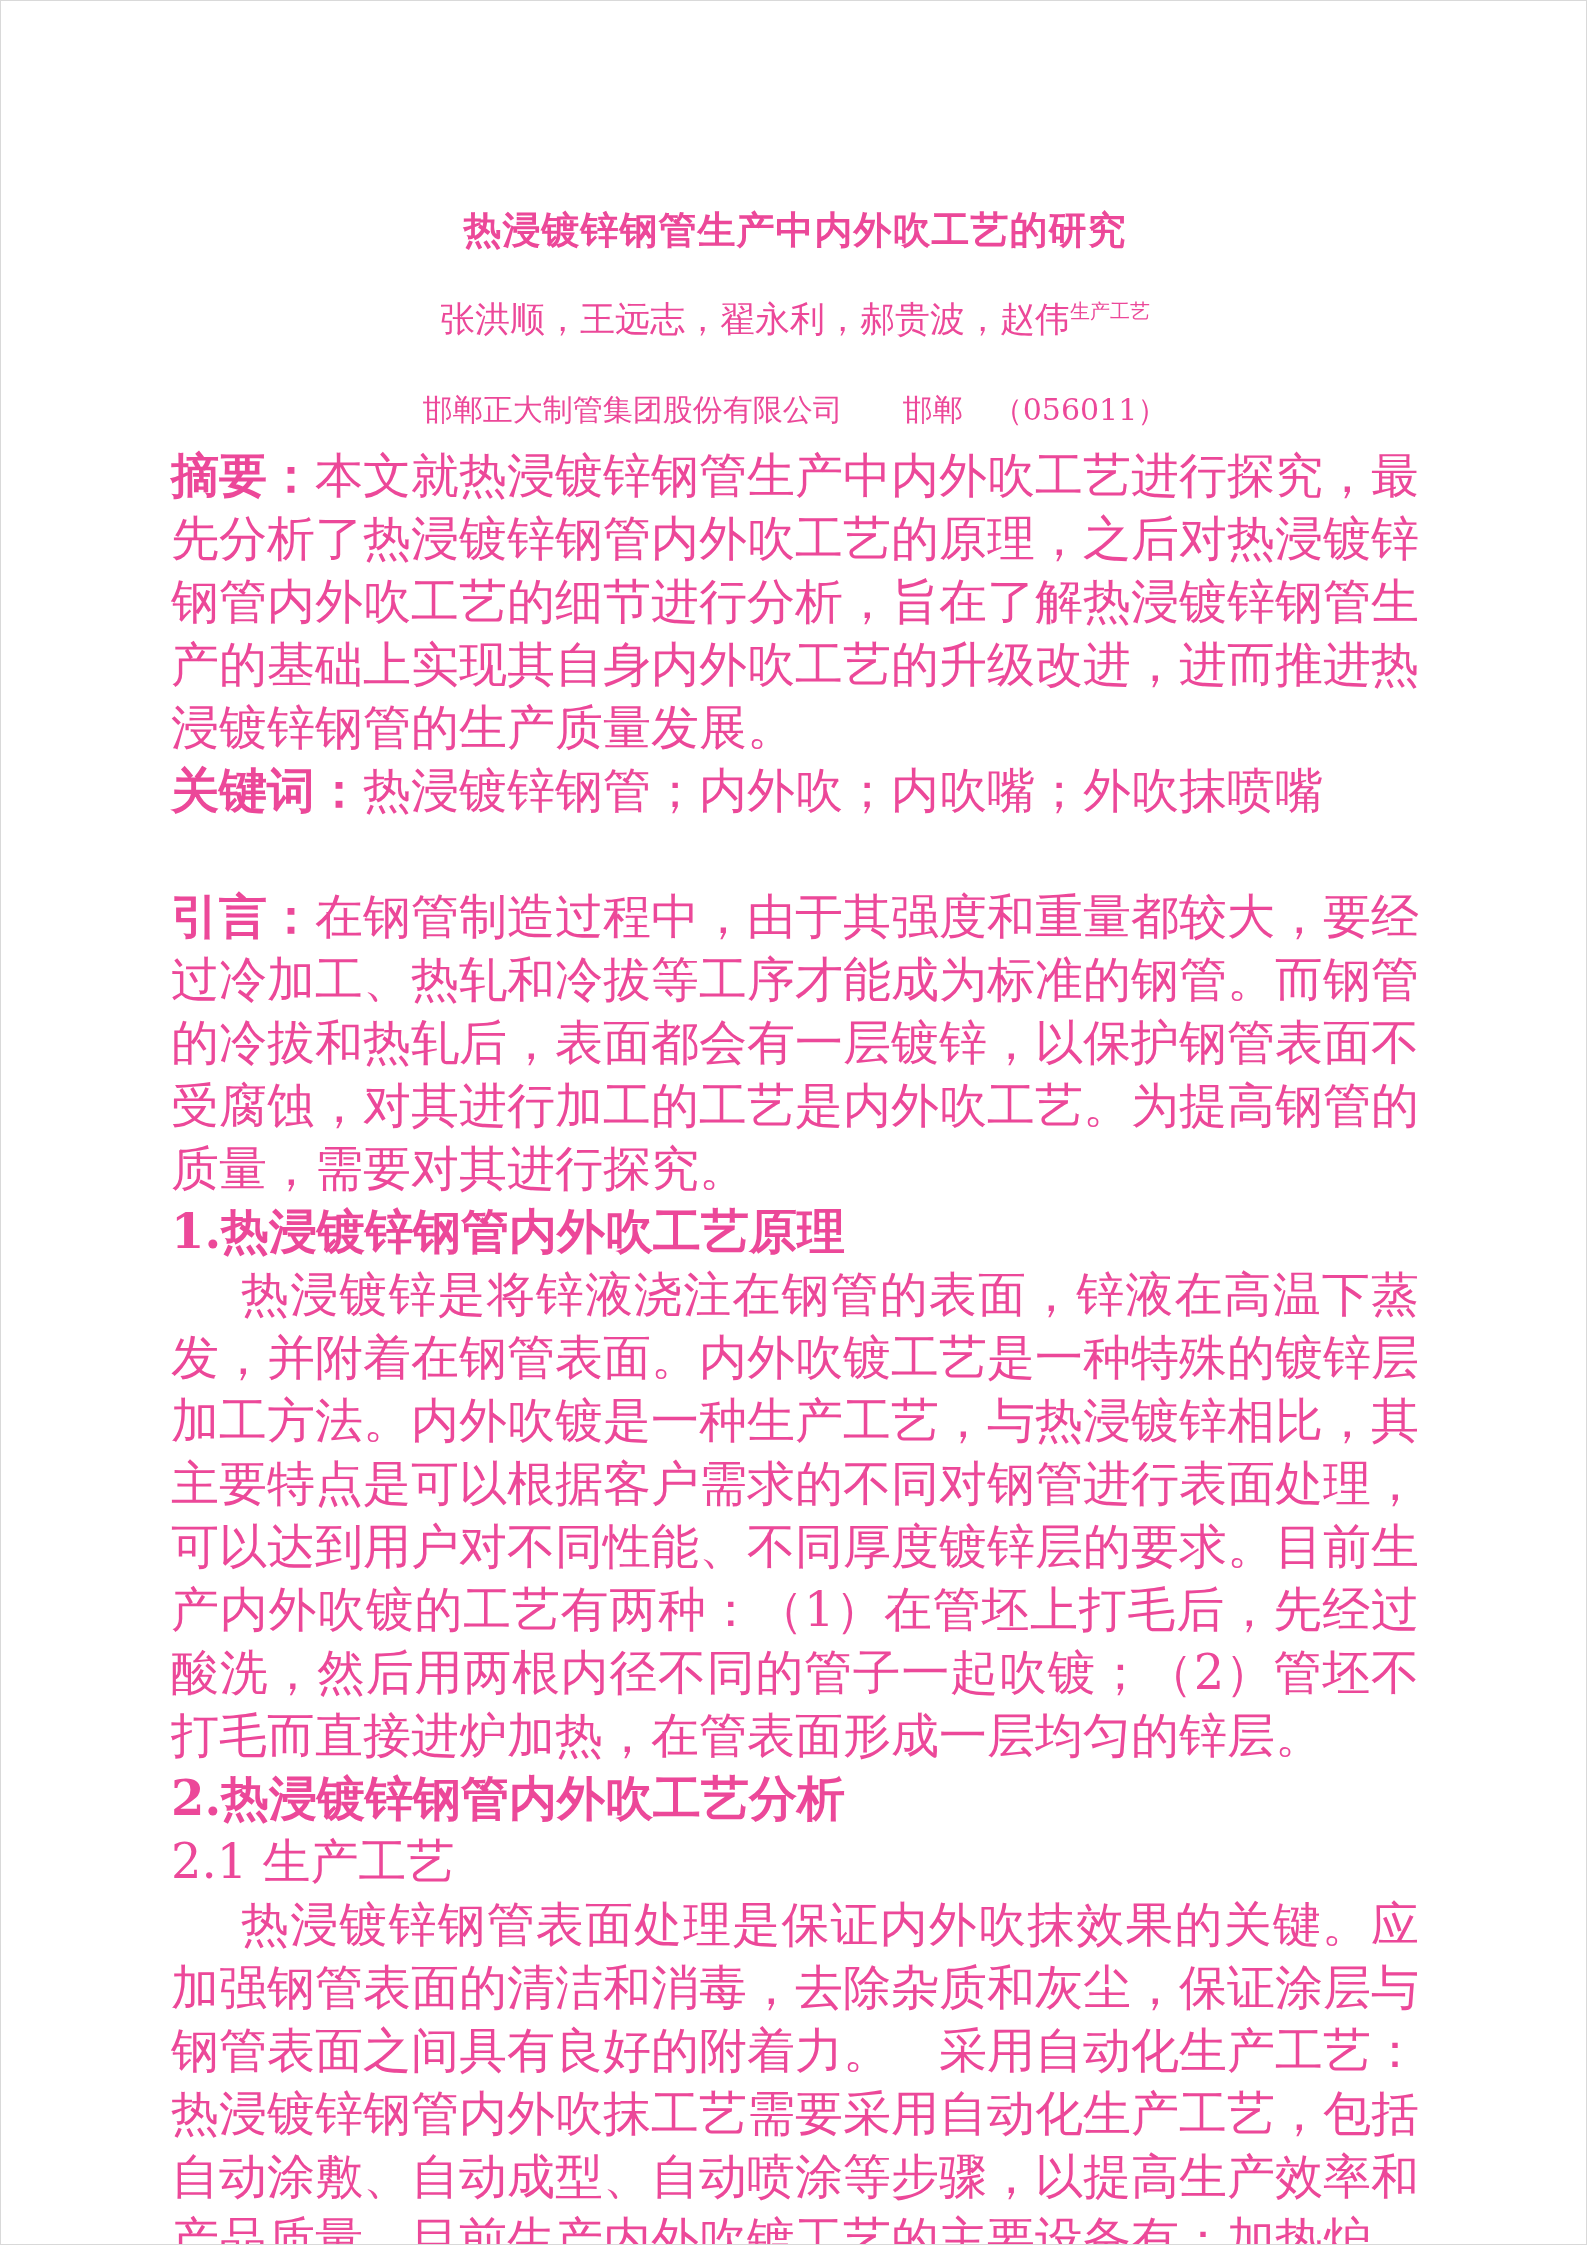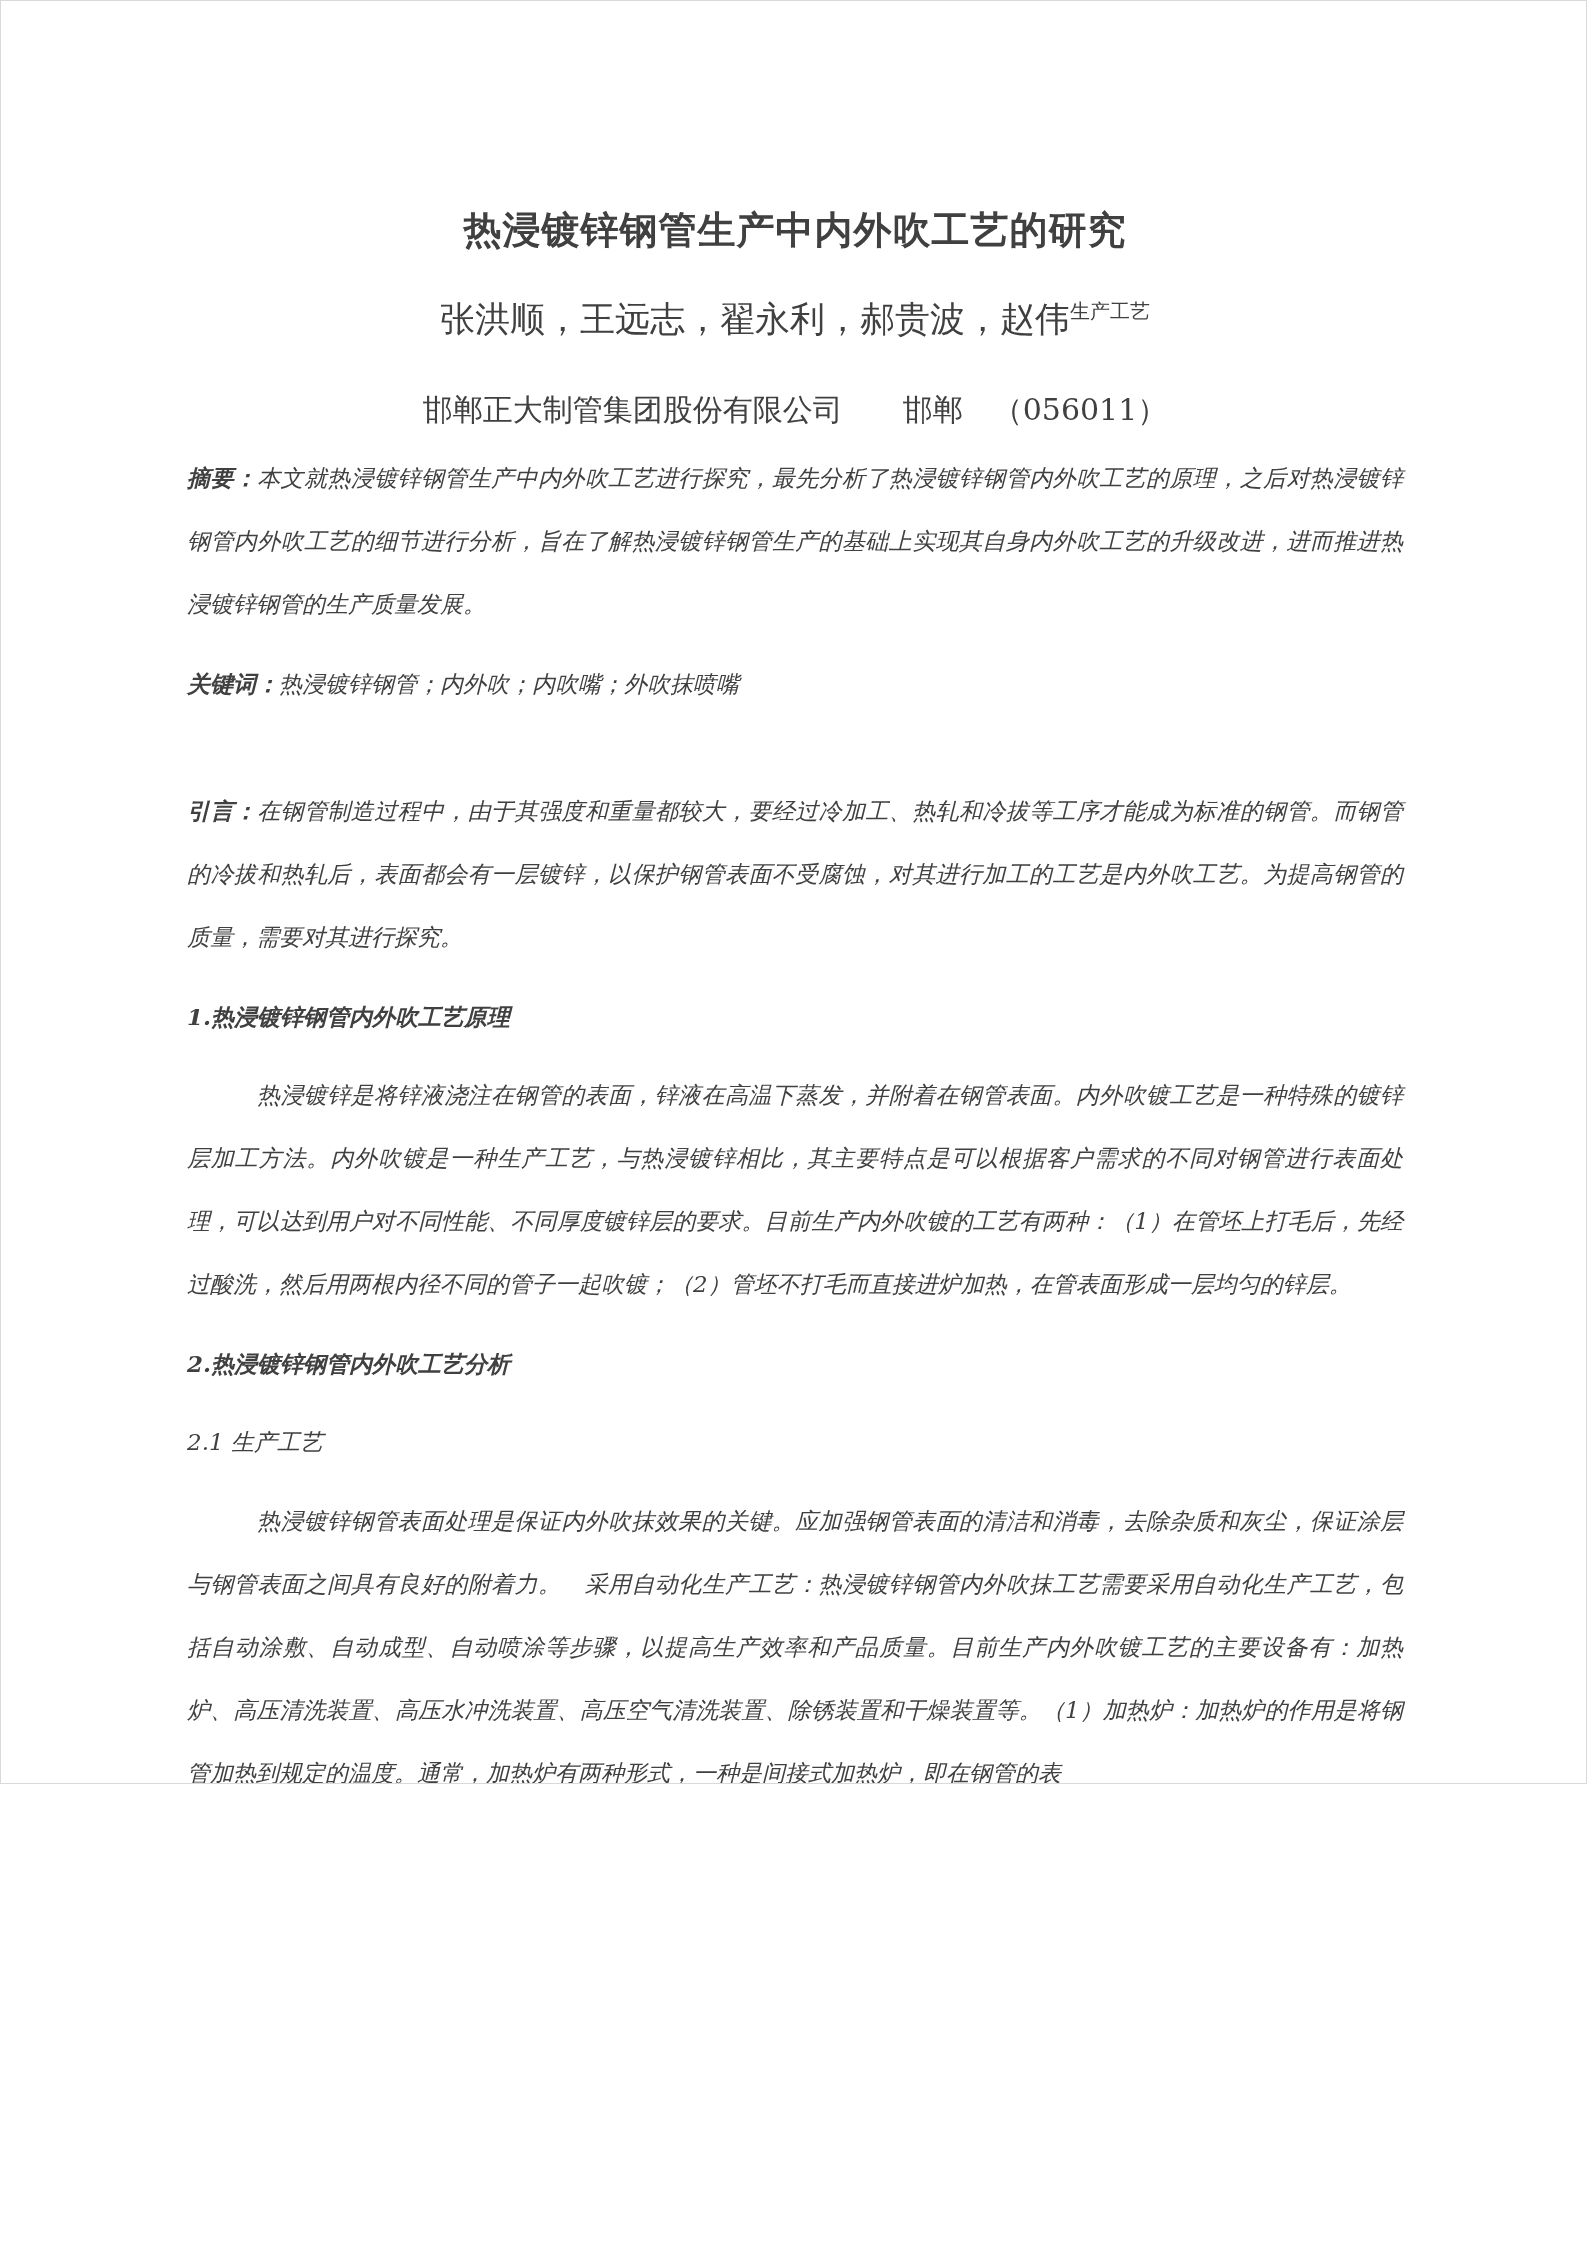--- a/index.html
+++ b/index.html
@@ -3,28 +3,28 @@
 <meta charset="utf-8">
 <style>
   html, body {
     margin: 0;
     padding: 0;
     background: #ffffff;
   }
   .page {
     position: relative;
     width: 1587px;
-    height: 1784px;
+    height: 2245px;
     box-sizing: border-box;
     background: #ffffff;
     border: 1px solid #d9d9d9;
     padding: 0 167px 0 170px;
     overflow: hidden;
     font-family: "DejaVu Serif", "Liberation Serif", serif;
-    color: #404040;
+    color: #ec4899;
   }
   .title {
     margin: 205px 0 0 0;
     font-size: 38px;
     line-height: 48px;
     font-weight: bold;
     text-align: center;
     letter-spacing: 1px;
   }
   .authors {
@@ -42,27 +42,26 @@
   .affiliation {
     margin-top: 48px;
     font-size: 30px;
     line-height: 40px;
     text-align: center;
   }
   .body-flow {
     margin-top: 14px;
   }
   .body-flow p, .body-flow h2, .body-flow h3 {
-    margin: 16px;
-    font-size: 23px;
+    margin: 0;
+    font-size: 48px;
     line-height: 63px;
     text-align: justify;
     text-justify: inter-character;
     font-weight: normal;
-    font-style: italic;
   }
   .lbl { font-weight: bold; }
   .bold-line { font-weight: bold; }
   .gap-above { margin-top: 63px !important; }
   .sec-heading { font-weight: bold !important; text-align: left !important; }
   .sub-heading { font-weight: normal !important; text-align: left !important; }
   .indent { text-indent: 70px; }
 </style>
 </head>
 <body>

